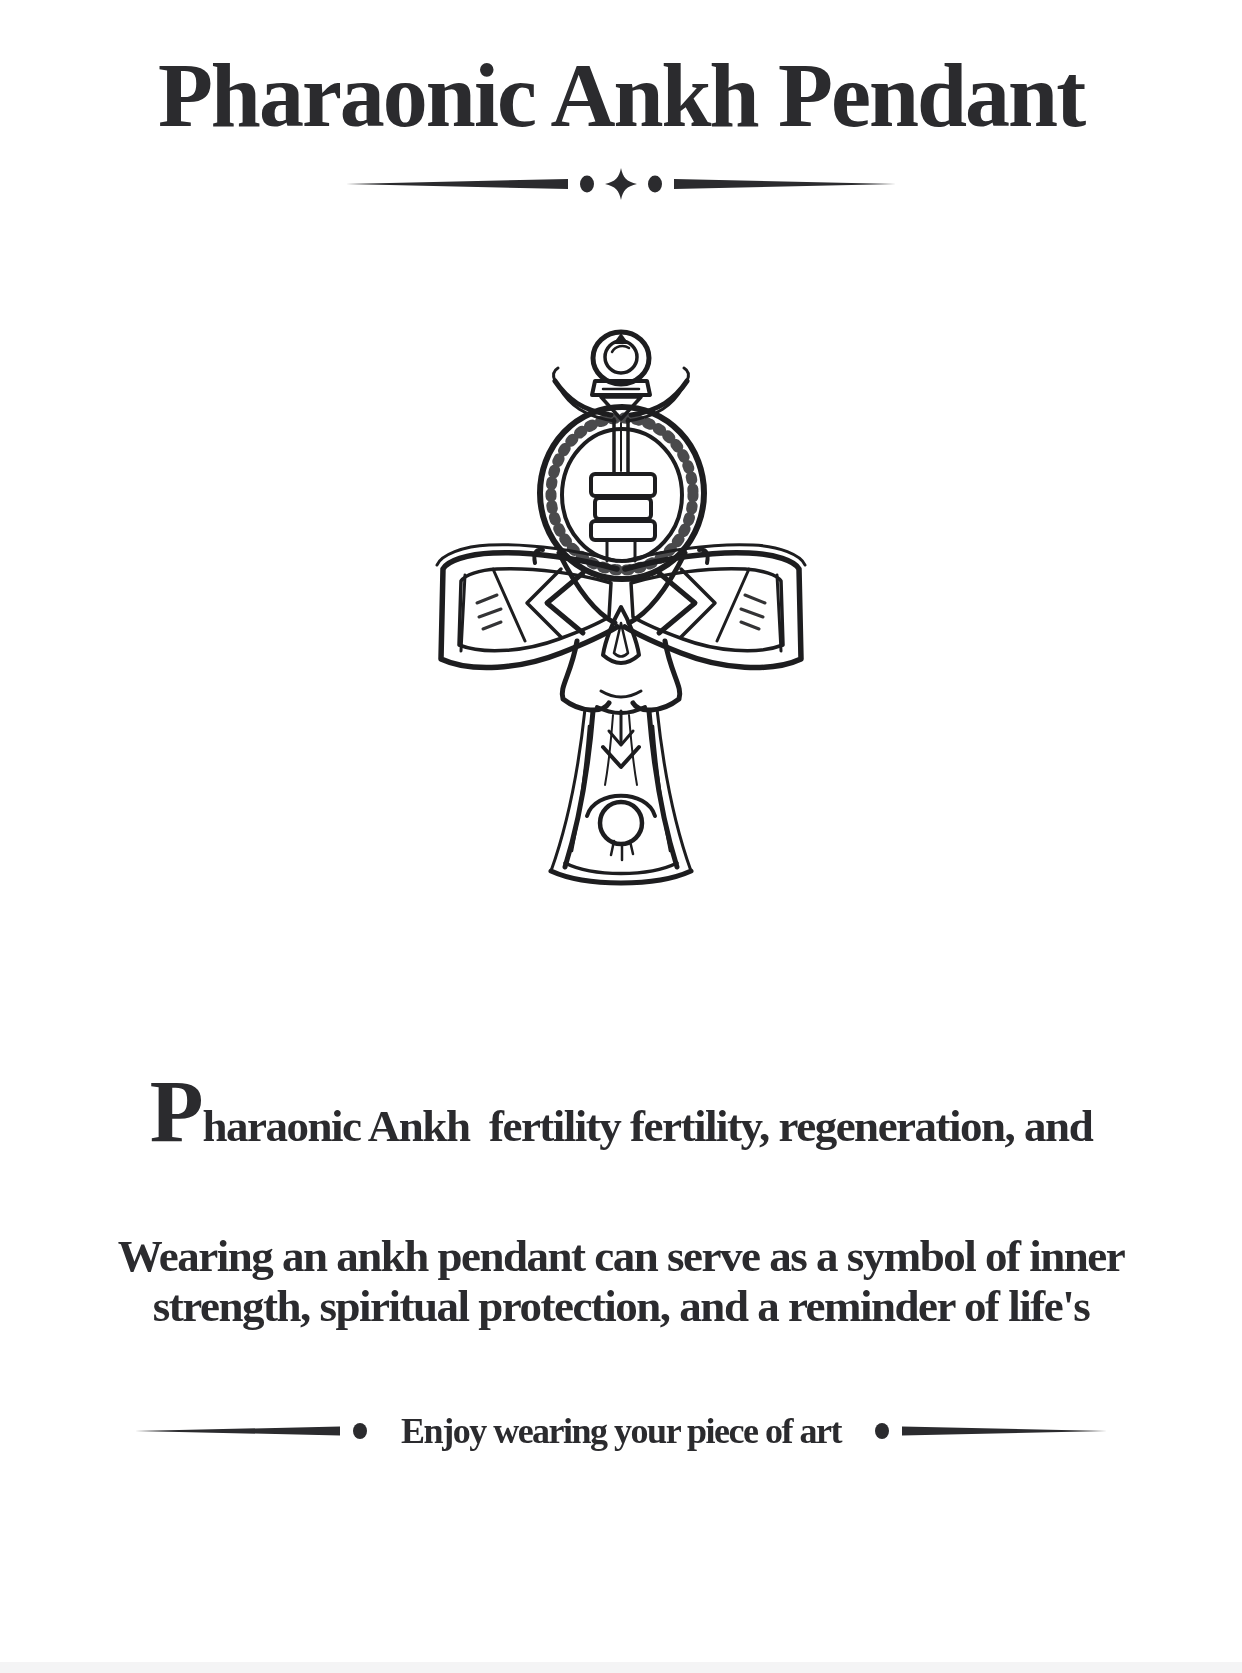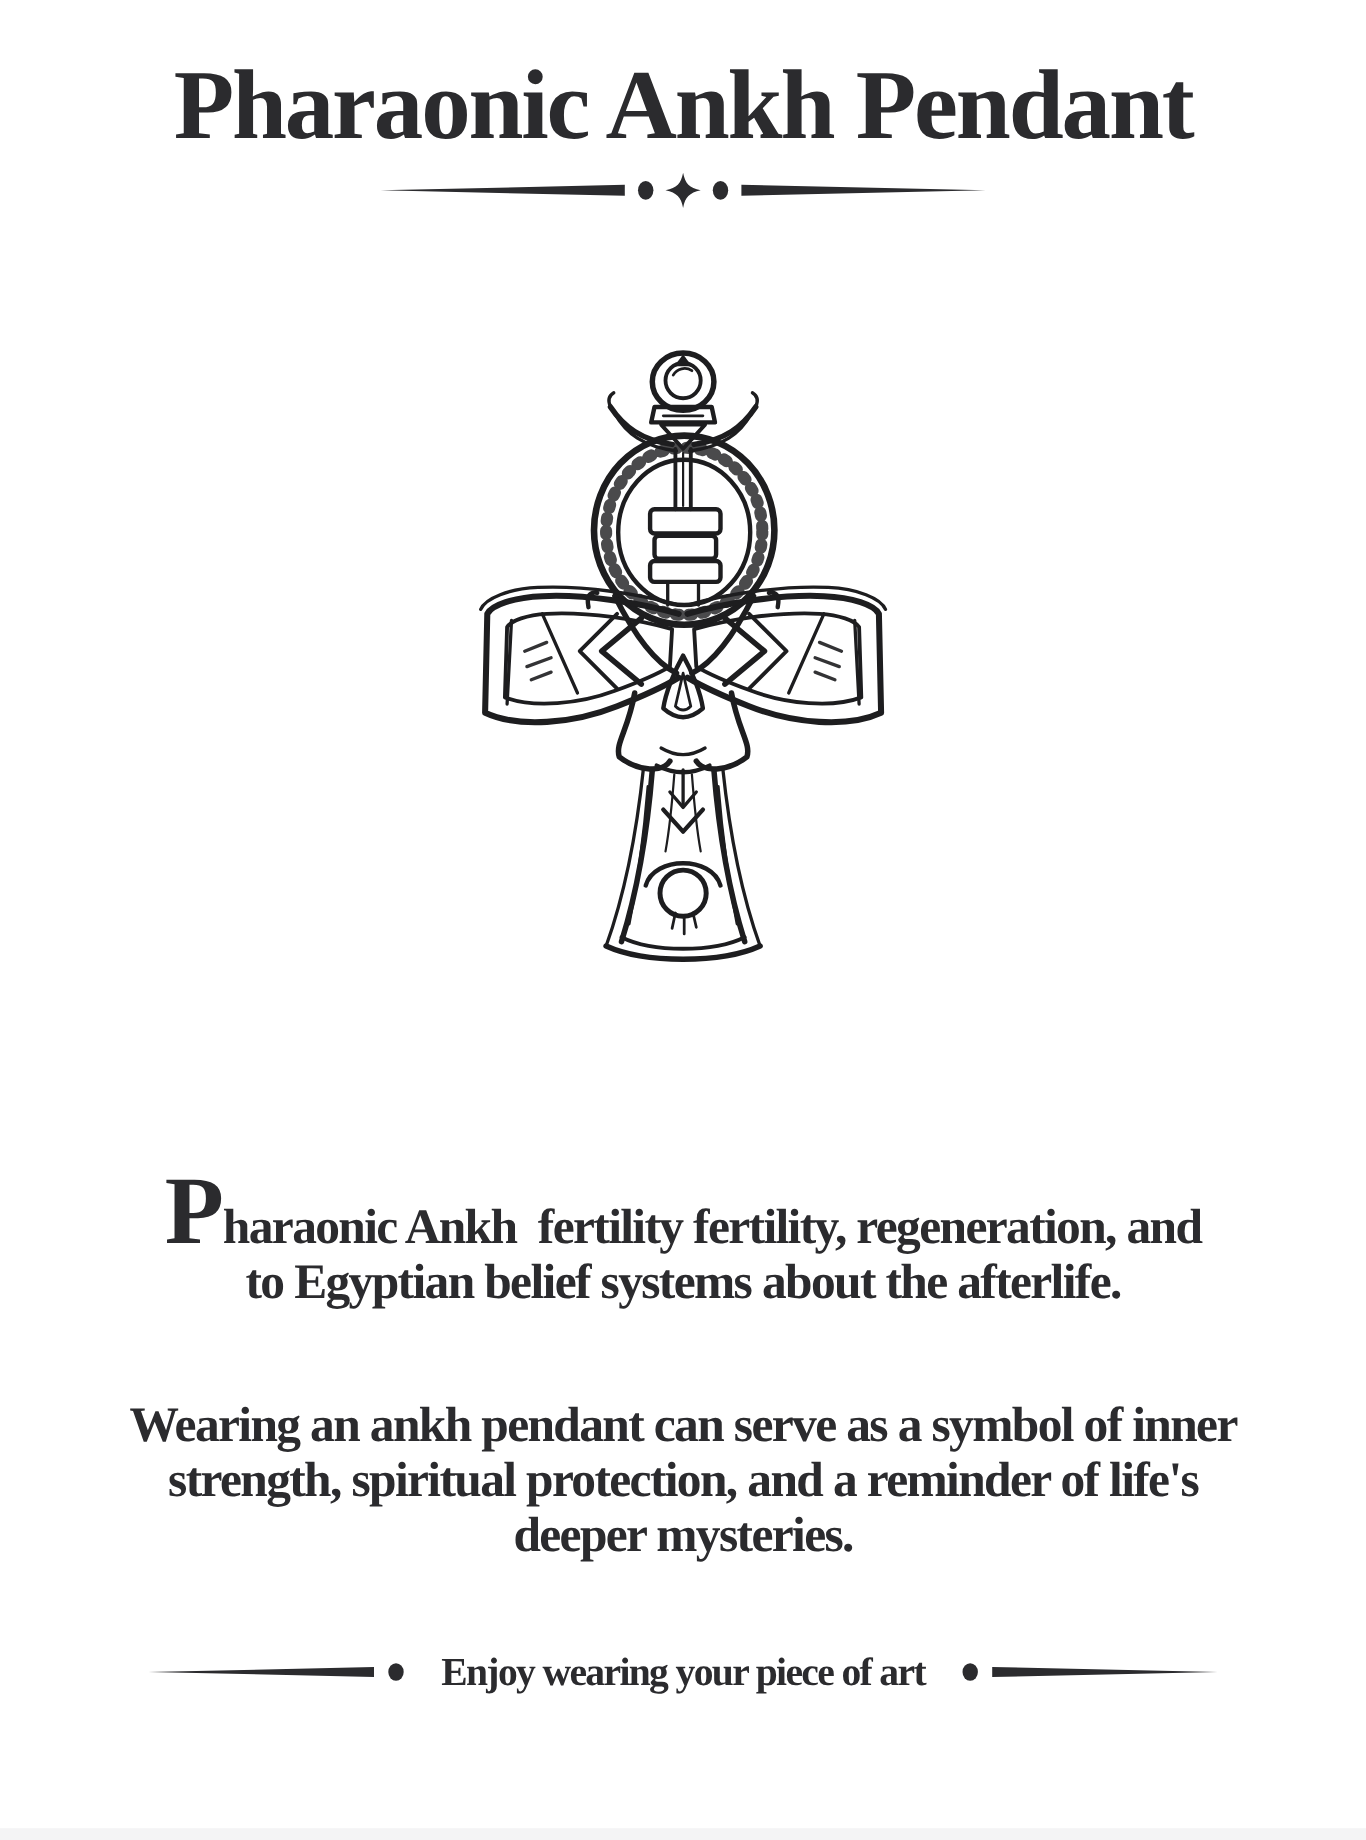--- a/index.html
+++ b/index.html
@@ -16,21 +16,21 @@
   .page {
     width: 100%;
     height: 100%;
     position: relative;
     display: flex;
     flex-direction: column;
     align-items: center;
   }
   
   .title {
-    margin: 44px 0 0 0;
+    margin: 44px 0 11px 0;
     font-size: 90px;
     line-height: 104px;
     font-weight: bold;
     letter-spacing: -2px;
     text-align: center;
     white-space: pre;
   }
   .divider-top {
     display: block;
     margin-top: 8px;
@@ -177,27 +177,25 @@
         <path d="M198,404 C200,430 202,452 206,474" stroke-width="2"></path>
         <path d="M156,505 C164,478 216,478 224,505" stroke-width="4"></path>
         <circle cx="190" cy="512" r="21" stroke-width="4.5"></circle>
         <path d="M183,530 l-3,14 M191,534 l0,15 M199,530 l3,13" stroke-width="2.5"></path>
       </g>
     </svg>
   </figure>
 
   <div class="para para-1">
     <div class="line"><span class="dropcap">P</span><span>haraonic Ankh  fertility fertility, regeneration, and</span></div>
-    <div class="line">to Egyptian belief systems about the afterlife.</div>
   </div>
 
   <div class="para para-2">
     <div class="line">Wearing an ankh pendant can serve as a symbol of inner</div>
     <div class="line">strength, spiritual protection, and a reminder of life's</div>
-    <div class="line">deeper mysteries.</div>
   </div>
 
   <div class="footer">
     <svg width="250" height="30" viewBox="0 0 250 30" aria-hidden="true">
       <g fill="#2b2b2e">
         <polygon points="0,15 205,10.5 205,19.5"></polygon>
         <ellipse cx="225" cy="15" rx="7" ry="8"></ellipse>
       </g>
     </svg>
     <div class="footer-text">Enjoy wearing your piece of art</div>

